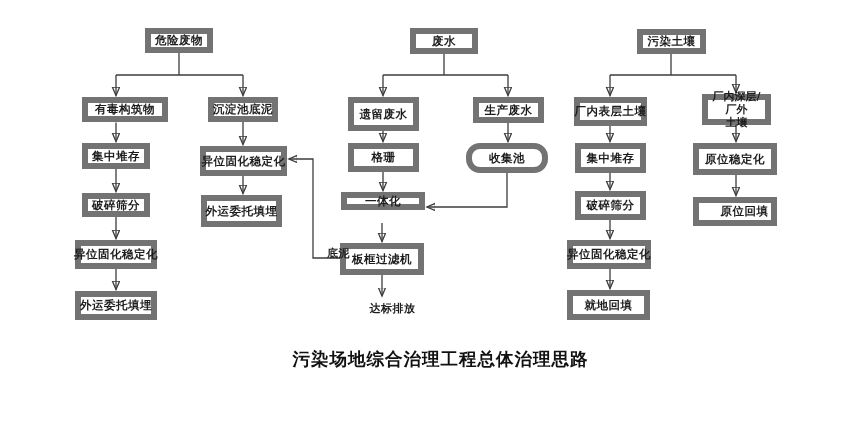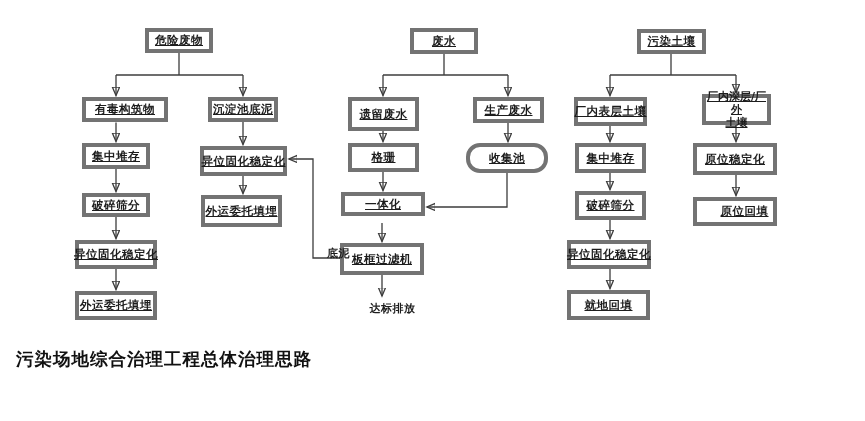--- a/index.html
+++ b/index.html
@@ -18,32 +18,31 @@
     width: 865px; height: 421px;
   }
   .wires line, .wires polyline, .wires path {
     stroke: #3c3c3c;
     stroke-width: 1.3;
     fill: none;
   }
   .node {
     position: absolute;
     background: #ffffff;
-    border: 4px solid #737373;
+    border: 6px solid #737373;
     display: flex;
     align-items: center;
     justify-content: center;
     text-align: center;
     font-size: 11.5px;
     font-weight: bold;
     color: #1d1d1d;
     letter-spacing: 0.5px;
     white-space: nowrap;
     line-height: 13px;
-    text-decoration: underline;
   }
   .node.wrap {
     white-space: pre-line;
     font-size: 11px;
     letter-spacing: 0;
   }
   .free-label {
     position: absolute;
     font-size: 11px;
     font-weight: bold;
@@ -51,20 +50,21 @@
     text-align: center;
     letter-spacing: 0.5px;
     white-space: nowrap;
     padding-left: 13px;
   }
   .diagram-title {
     position: absolute;
     left: 0;
     top: 347px;
     width: 100%;
+    text-align: center;
     font-size: 17.5px;
     font-weight: bold;
     color: #111111;
     letter-spacing: 1px;
     padding-left: 16px;
   }
 </style>
 </head>
 <body>
 
@@ -121,21 +121,21 @@
   <div class="node" style="left:75px;  top:240px; width:82px; height:29px;">异位固化稳定化</div>
   <div class="node" style="left:75px;  top:291px; width:82px; height:29px;">外运委托填埋</div>
   <div class="node" style="left:200px; top:146px; width:87px; height:30px;">异位固化稳定化</div>
   <div class="node" style="left:201px; top:195px; width:81px; height:32px;">外运委托填埋</div>
 
   <div class="node" style="left:410px; top:28px;  width:68px; height:26px;">废水</div>
   <div class="node" style="left:348px; top:97px;  width:71px; height:34px;">遗留废水</div>
   <div class="node" style="left:473px; top:97px;  width:71px; height:26px;">生产废水</div>
   <div class="node" style="left:348px; top:143px; width:71px; height:29px;">格珊</div>
   <div class="node" style="left:466px; top:143px; width:82px; height:30px;border-radius:14px;">收集池</div>
-  <div class="node" style="left:341px; top:192px; width:84px; height:24px;">一体化</div>
+  <div class="node" style="left:341px; top:192px; width:84px; height:18px;">一体化</div>
   <div class="node" style="left:340px; top:243px; width:84px; height:32px;">板框过滤机</div>
   <div class="free-label" style="left:352px; top:301px; width:68px;">达标排放</div>
   <div class="free-label" style="left:314px; top:246px; width:28px;">底泥</div>
 
   <div class="node" style="left:637px; top:29px;  width:69px; height:25px;">污染土壤</div>
   <div class="node" style="left:574px; top:97px;  width:73px; height:29px;">厂内表层土壤</div>
   <div class="node wrap" style="left:702px; top:94px; width:69px; height:31px;">厂内深层/厂外
 土壤</div>
   <div class="node" style="left:575px; top:143px; width:71px; height:30px;">集中堆存</div>
   <div class="node" style="left:575px; top:191px; width:71px; height:29px;">破碎筛分</div>

